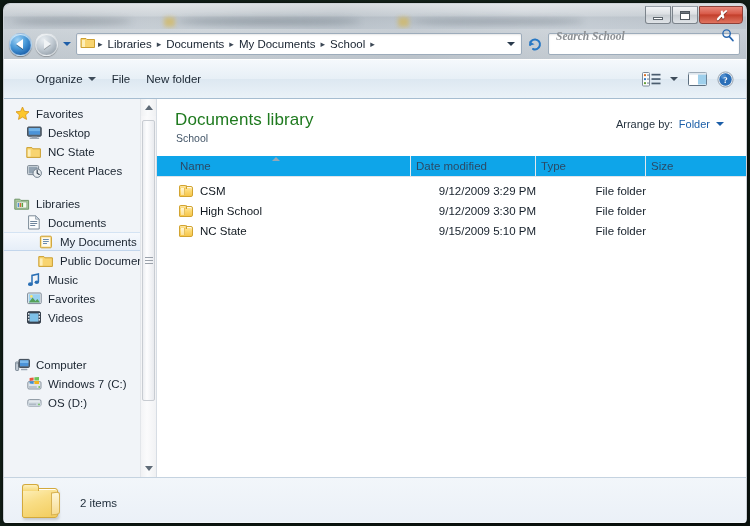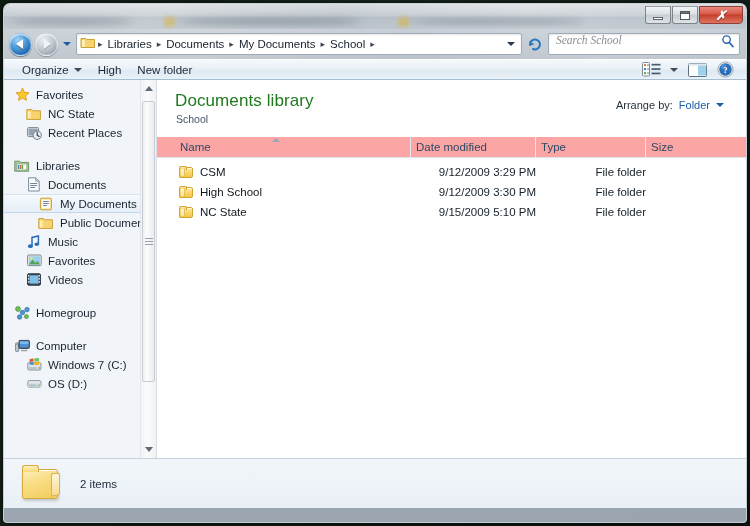--- a/index.html
+++ b/index.html
@@ -152,33 +152,34 @@
   #bc-dropdown .caret-dn { border-top-color: #2a3a4c; border-left-width: 4px; border-right-width: 4px; }
   #refresh-btn {
     width: 20px; height: 21px; flex: none;
     display: flex; align-items: center; justify-content: center;
     cursor: pointer; border-radius: 2px;
   }
   
   #search-box {
     width: 192px; height: 22px; flex: none;
     background: #fff; border: 1px solid #9dacbb; border-radius: 2px;
-    display: flex; align-items: flex-start; padding: 0 4px 4px 7px;
+    display: flex; align-items: flex-end; padding: 0 4px 12px 7px;
     box-shadow: inset 0 1px 2px rgba(0,0,0,.10);
+    font-weight: bold;
   }
   #search-input-text {
     flex: 1; font-size: 11.5px; color: #8b8f93; font-style: italic;
     font-family: "Liberation Serif", serif;
   }
 
   
   #cmdbar {
-    height: 21px;
+    height: 40px;
     display: flex; align-items: center;
-    padding: 0 4px 0 10px;
+    padding: 0 4px 0 24px;
     background: linear-gradient(180deg,#f5f9fc 0%,#e7eff6 50%,#dde8f1 51%,#eaf2f8 100%);
     border-top: 1px solid #ffffff;
     border-bottom: 1px solid #a6bdd0;
     position: relative;
   }
   .cmd-item {
     font-size: 11.5px; color: #1b2733;
     padding: 4px 8px; border-radius: 2px; cursor: pointer;
     display: flex; align-items: center; gap: 5px; white-space: nowrap;
   }
@@ -260,21 +261,21 @@
     display: flex; align-items: center; gap: 6px; font-size: 11px;
   }
   #arrange-label { color: #26333f; }
   #arrange-value { color: #1c5fa8; cursor: pointer; }
   #arrange-caret { width:0;height:0;border-left:4px solid transparent;border-right:4px solid transparent;border-top:4px solid #1c5fa8; }
 
   
   #colheader {
     margin-top: 12px; height: 21px; display: flex;
     border-bottom: 1px solid #dfe4ea;
-    background: #fca5a5;
+    background: #0ea5e9;
     padding-left: 18px;
   }
   .col {
     position: relative; font-size: 11.5px; color: #2b4a66;
     display: flex; align-items: center; padding-left: 5px;
     border-right: 1px solid #e3e8ed; cursor: pointer;
   }
   .col:last-child { border-right: none; }
   .col.c-name { width: 236px; }
   .col.c-date { width: 125px; }
@@ -421,21 +422,21 @@
       </svg>
     </div>
   </div>
 
   <div id="cmdbar">
     <div class="cmd-item">
       <span>Organize</span>
       <span class="cmd-caret"></span>
     </div>
     <div class="cmd-item">
-      <span>High</span>
+      <span>File</span>
     </div>
     <div class="cmd-item">
       <span>New folder</span>
     </div>
 
     <div id="cmd-right">
       <div class="cmd-icon-btn">
         <svg width="19" height="15" viewBox="0 0 19 15">
           <rect x="0.5" y="0.5" width="7" height="13.5" rx="1" fill="#fdfdfd" stroke="#7d8b99"></rect>
           <circle cx="3" cy="3.2" r="1.1" fill="#d8691f"></circle>
@@ -479,20 +480,32 @@
         <div class="nav-row header">
           <span class="nav-icon">
             <svg width="15" height="15" viewBox="0 0 15 15">
               <path d="M7.5 1 L9.4 5.3 L14 5.8 L10.6 8.9 L11.5 13.4 L7.5 11.1 L3.5 13.4 L4.4 8.9 L1 5.8 L5.6 5.3 Z" fill="#fcc72c" stroke="#d79416" stroke-width="0.8"></path>
             </svg>
           </span>
           <span class="nav-label">Favorites</span>
         </div>
         <div class="nav-row lvl1">
           <span class="nav-icon">
+            <svg width="15" height="14" viewBox="0 0 15 14">
+              <rect x="0.6" y="1" width="13.6" height="9.2" rx="1" fill="#5f6d7c" stroke="#3c4855"></rect>
+              <rect x="1.8" y="2.1" width="11.2" height="6.6" fill="#4b93d8"></rect>
+              <rect x="1.8" y="2.1" width="11.2" height="3" fill="#72b4ea"></rect>
+              <rect x="4.6" y="10.4" width="5.6" height="1.5" fill="#8a96a3"></rect>
+              <rect x="2.6" y="11.6" width="9.6" height="1.3" rx="0.5" fill="#9aa6b3"></rect>
+            </svg>
+          </span>
+          <span class="nav-label">Desktop</span>
+        </div>
+        <div class="nav-row lvl1">
+          <span class="nav-icon">
             <svg width="16" height="14" viewBox="0 0 16 14">
               <path d="M0.8 2.6 L0.8 12.4 L14.4 12.4 L14.4 3.8 L6.9 3.8 L5.9 2.6 Z" fill="#f8d470" stroke="#cc9f31"></path>
               <path d="M1.8 4.4 L1.8 11.6 L4.6 11.6 L4.6 4.4 Z" fill="#fdeeb8"></path>
             </svg>
           </span>
           <span class="nav-label">NC State</span>
         </div>
         <div class="nav-row lvl1">
           <span class="nav-icon">
             <svg width="15" height="14" viewBox="0 0 15 14">
@@ -584,32 +597,20 @@
               <rect x="11.6" y="2" width="1.4" height="1.6" fill="#dfe5ea"></rect>
               <rect x="11.6" y="5" width="1.4" height="1.6" fill="#dfe5ea"></rect>
               <rect x="11.6" y="8" width="1.4" height="1.6" fill="#dfe5ea"></rect>
             </svg>
           </span>
           <span class="nav-label">Videos</span>
         </div>
 
         <div class="nav-group-gap"></div>
 
-        <div class="nav-row header">
-          <span class="nav-icon">
-            <svg width="15" height="15" viewBox="0 0 15 15">
-              <circle cx="7.5" cy="7.5" r="2.2" fill="#4a9ad8" stroke="#27649e" stroke-width="0.7"></circle>
-              <circle cx="3" cy="4" r="2.4" fill="#6fc35a" stroke="#3d8a31" stroke-width="0.7"></circle>
-              <circle cx="12" cy="4.6" r="2.2" fill="#4a9ad8" stroke="#27649e" stroke-width="0.7"></circle>
-              <circle cx="4.6" cy="12" r="2.2" fill="#4a9ad8" stroke="#27649e" stroke-width="0.7"></circle>
-              <circle cx="11.4" cy="11.6" r="2" fill="#6fc35a" stroke="#3d8a31" stroke-width="0.7"></circle>
-            </svg>
-          </span>
-          <span class="nav-label">Homegroup</span>
-        </div>
 
         <div class="nav-group-gap"></div>
 
         <div class="nav-row header">
           <span class="nav-icon">
             <svg width="15" height="14" viewBox="0 0 15 14">
               <rect x="0.6" y="4" width="3" height="8.4" rx="0.6" fill="#c3ccd5" stroke="#7b8895"></rect>
               <rect x="1.3" y="5.2" width="1.6" height="0.9" fill="#8e9aa6"></rect>
               <rect x="4" y="1.4" width="10.4" height="8" rx="0.8" fill="#5f6d7c" stroke="#3c4855"></rect>
               <rect x="5" y="2.4" width="8.4" height="5.8" fill="#4b93d8"></rect>

